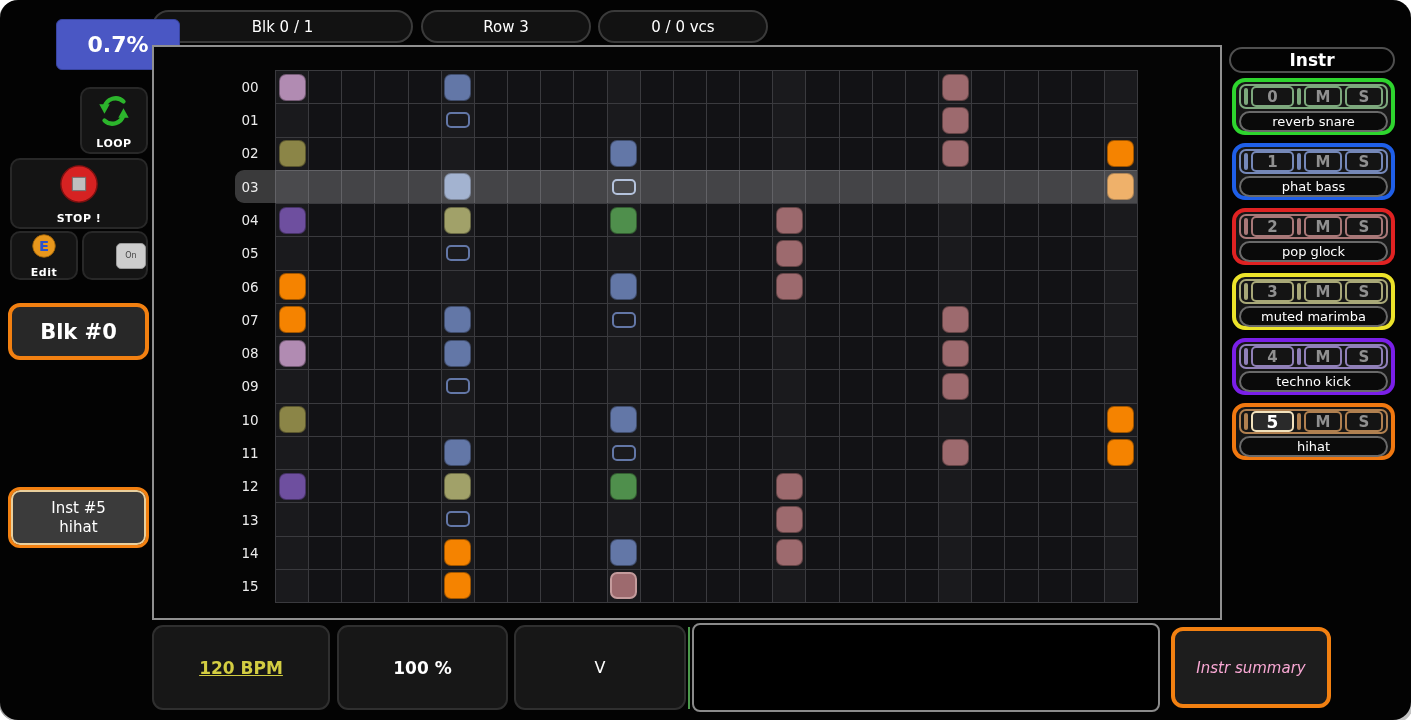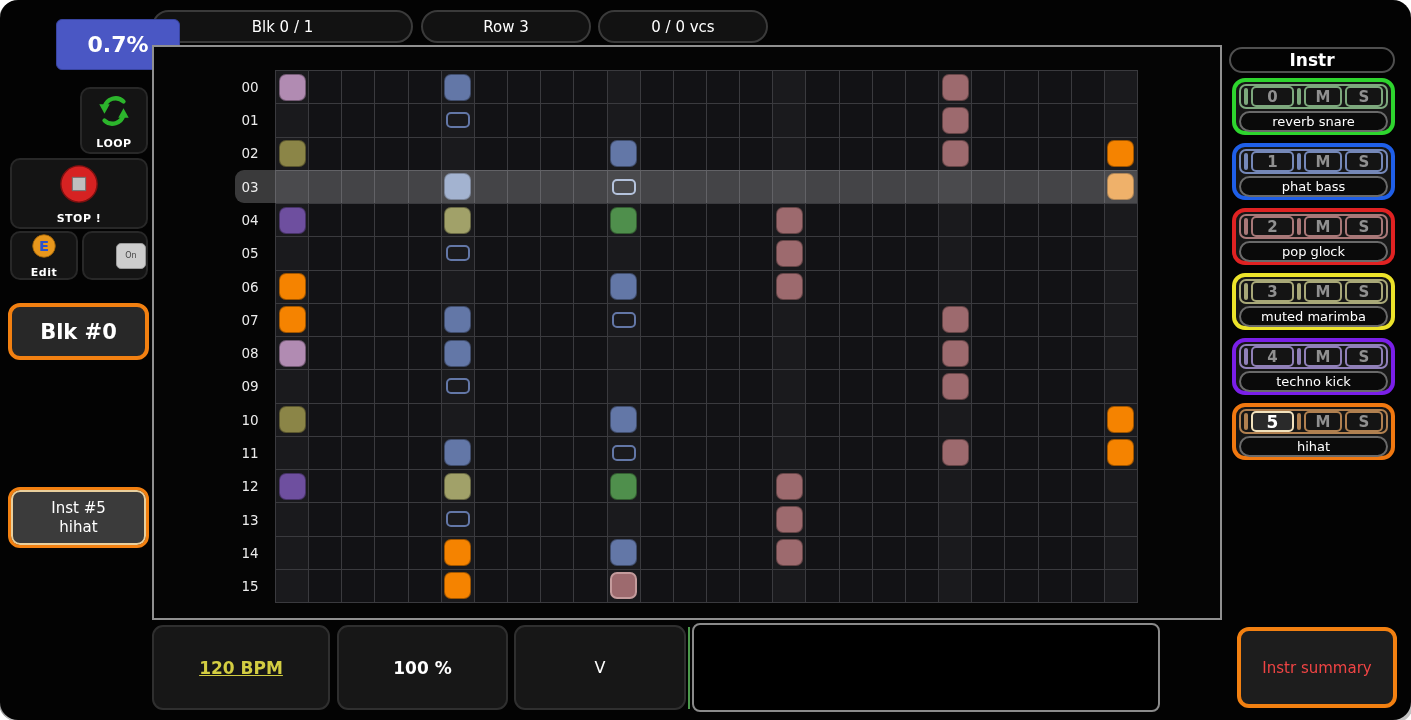--- a/index.html
+++ b/index.html
@@ -123,24 +123,24 @@
     border:2px solid #2f2f2f; border-radius:11px; color:#fff;
     display:flex; align-items:center; justify-content:center;
     font-size:17px; font-weight:bold; cursor:pointer;
   }
   #message-box {
     position:absolute; left:692px; top:623px; width:468px; height:89px;
     background:#000; border:2px solid #8a8a8a; border-radius:8px;
   }
   #playhead-line { position:absolute; left:688px; top:627px; width:2px; height:82px; background:#4c9a4c; }
   #instr-summary-button {
-    position:absolute; left:1237px; top:627px; width:160px; height:81px;
+    position:absolute; left:1171px; top:627px; width:160px; height:81px;
     background:#1d1d1d; border:4px solid #f28011; border-radius:12px;
-    color:#ef4444; font-size:15px;
-    display:flex; align-items:center; justify-content:center; cursor:pointer;
+    color:#f9a8d4; font-size:15px;
+    display:flex; align-items:center; justify-content:center; cursor:pointer;font-style:italic;
   }
 </style>
 </head>
 <body>
 
 <div id="window">
 
   <div class="top-pill" style="left:152px;width:261px;">Blk 0 / 1</div>
   <div class="top-pill" style="left:421px;width:170px;">Row 3</div>
   <div class="top-pill" style="left:598px;width:170px;">0 / 0 vcs</div>

